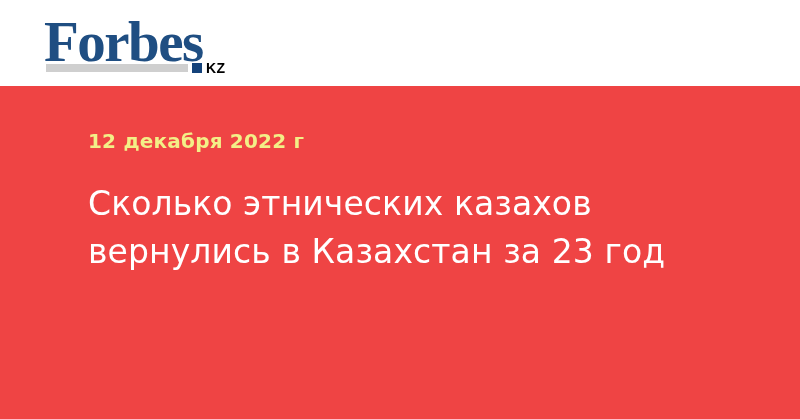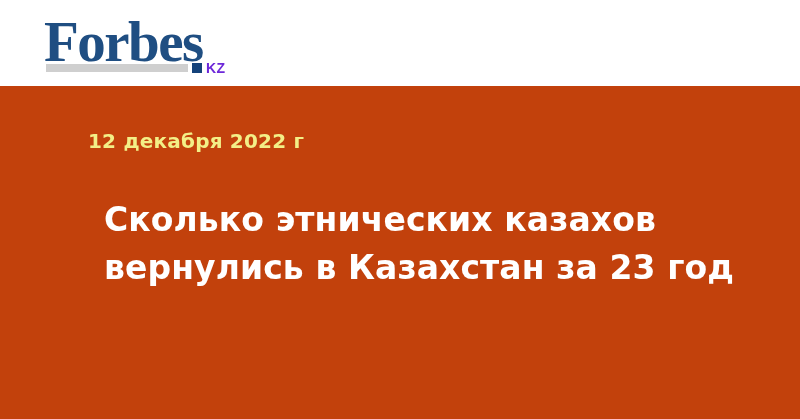--- a/index.html
+++ b/index.html
@@ -75,54 +75,54 @@
 
   .logo-kz-text {
     position: absolute;
     left: 162px;
     top: 48px;
     font-family: "Liberation Sans", sans-serif;
     font-weight: bold;
     font-size: 14px;
     line-height: 14px;
     letter-spacing: 0.5px;
-    color: #6d28d9;
+    color: #000000;
   }
 
   
   .body-band {
     position: absolute;
     left: 0;
     top: 86px;
     width: 800px;
     height: 333px;
-    background: #c2410c;
+    background: #ef4444;
   }
 
   .date {
     position: absolute;
     left: 88px;
     top: 43px;
     font-family: "DejaVu Sans", sans-serif;
     font-weight: bold;
     font-size: 20px;
     line-height: 24px;
     letter-spacing: 0.2px;
     color: #f3ef87;
     white-space: nowrap;
   }
 
   .headline {
     position: absolute;
     left: 88px;
     top: 94px;
     width: 640px;
-    margin: 16px;
+    margin: 0;
     font-family: "DejaVu Sans", sans-serif;
-    font-weight: bold;
+    font-weight: normal;
     font-size: 33px;
     line-height: 48px;
     letter-spacing: 0.1px;
     color: #ffffff;
   }
 
   .headline-line {
     display: block;
     white-space: nowrap;
   }

